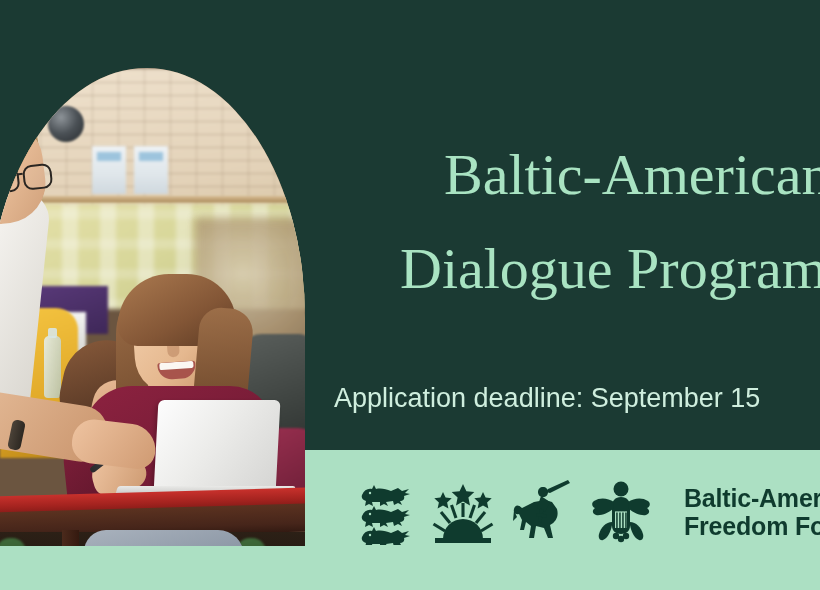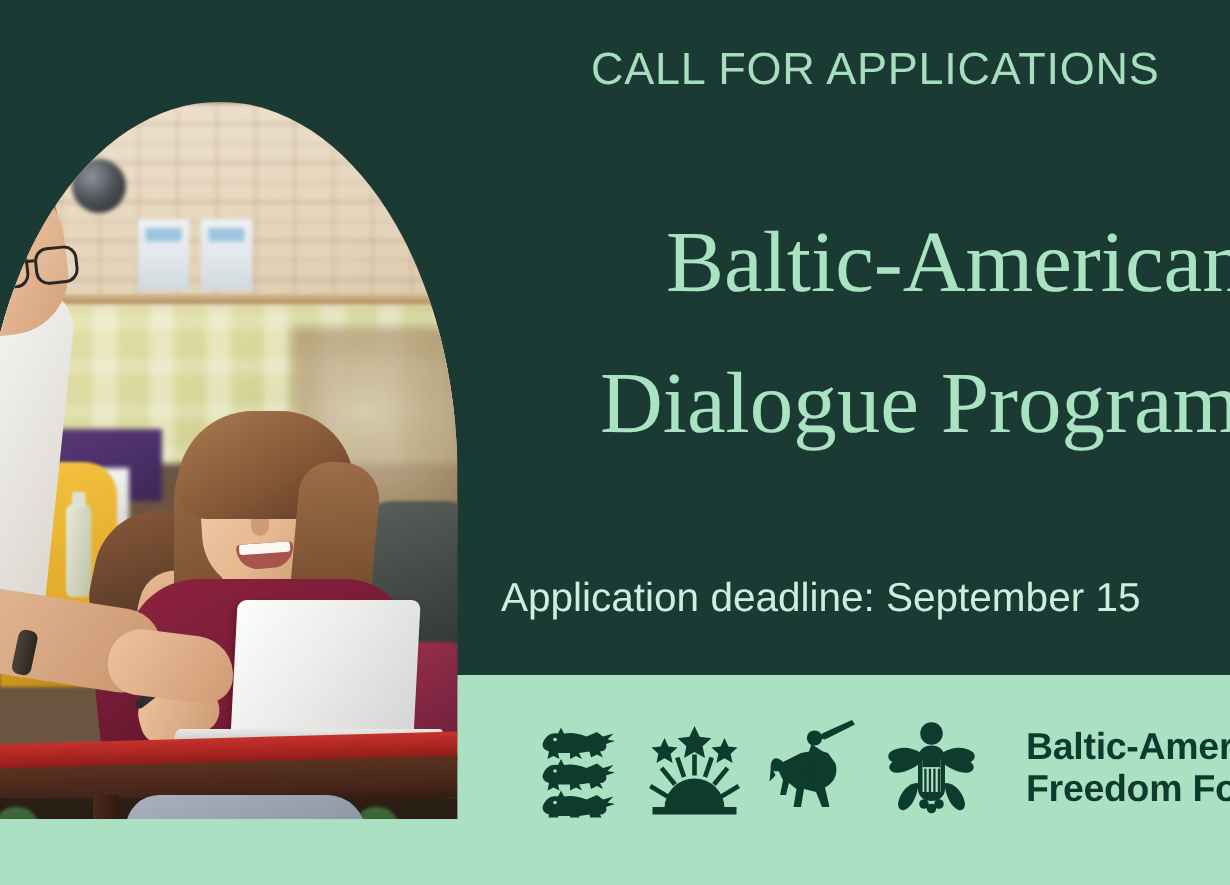--- a/index.html
+++ b/index.html
@@ -528,21 +528,20 @@
       <div class="table-underdark"></div>
       <div class="plant-a"></div>
       <div class="plant-b"></div>
       <div class="table-leg"></div>
       <div class="jeans">
       </div>
 
     </div>
   </div>
 
-  <div class="kicker">CALL FOR APPLICATIONS</div>
 
   <div class="headline">
     <span class="line1">Baltic-American</span>
     <span class="line2">Dialogue Program</span>
   </div>
 
   <div class="deadline">Application deadline: September 15</div>
 
   <div class="logo-row">
 

